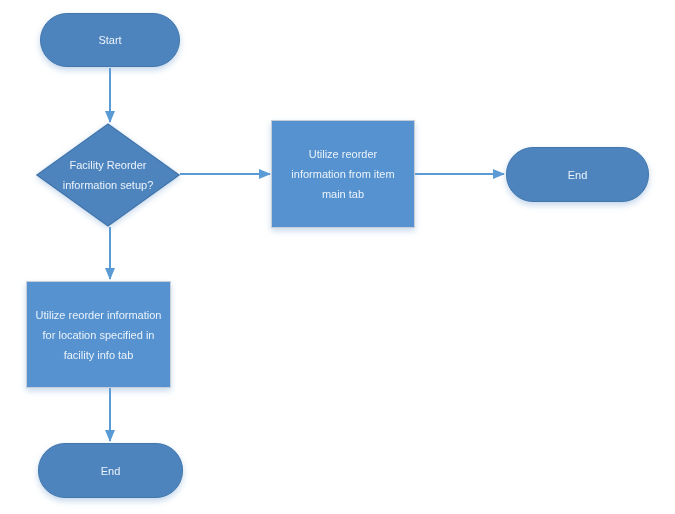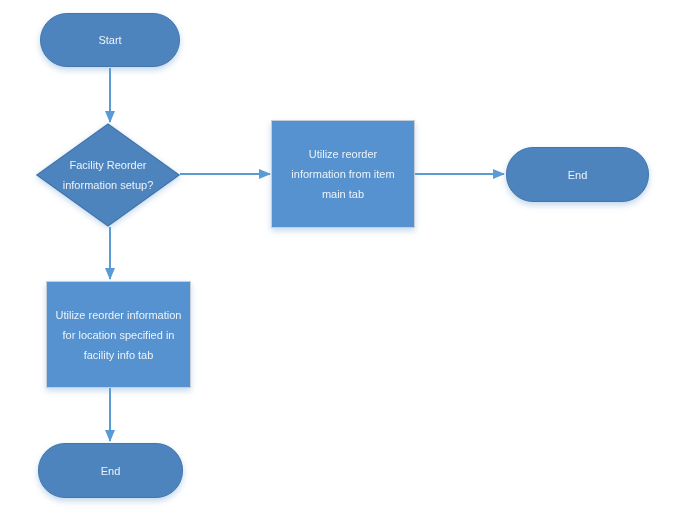--- a/index.html
+++ b/index.html
@@ -49,21 +49,21 @@
     z-index: 3;
   }
   .diamond-shape {
     filter: drop-shadow(0 2px 3px rgba(120, 165, 210, 0.45));
   }
   
   #node-start            { left: 40px;  top: 13px;  width: 140px; height: 54px; }
   #node-decision-label   { left: 52px;  top: 145px; width: 112px; height: 60px; }
   #node-process-item     { left: 271px; top: 120px; width: 144px; height: 108px; padding: 0 9px; }
   #node-end-right        { left: 506px; top: 147px; width: 143px; height: 55px; }
-  #node-process-facility { left: 46px;  top: 281px; width: 145px; height: 107px; padding: 8px 8px; }
+  #node-process-facility { left: 26px;  top: 281px; width: 145px; height: 107px; padding: 8px 8px; }
   #node-end-bottom       { left: 38px;  top: 443px; width: 145px; height: 55px; }
 </style>
 </head>
 <body>
 
 <div class="canvas">
 
   <svg class="edge-layer" viewBox="0 0 675 514" xmlns="http://www.w3.org/2000/svg">
     <defs>
       <marker id="arrow" markerUnits="userSpaceOnUse" markerWidth="13" markerHeight="11" refX="11" refY="5" orient="auto">

